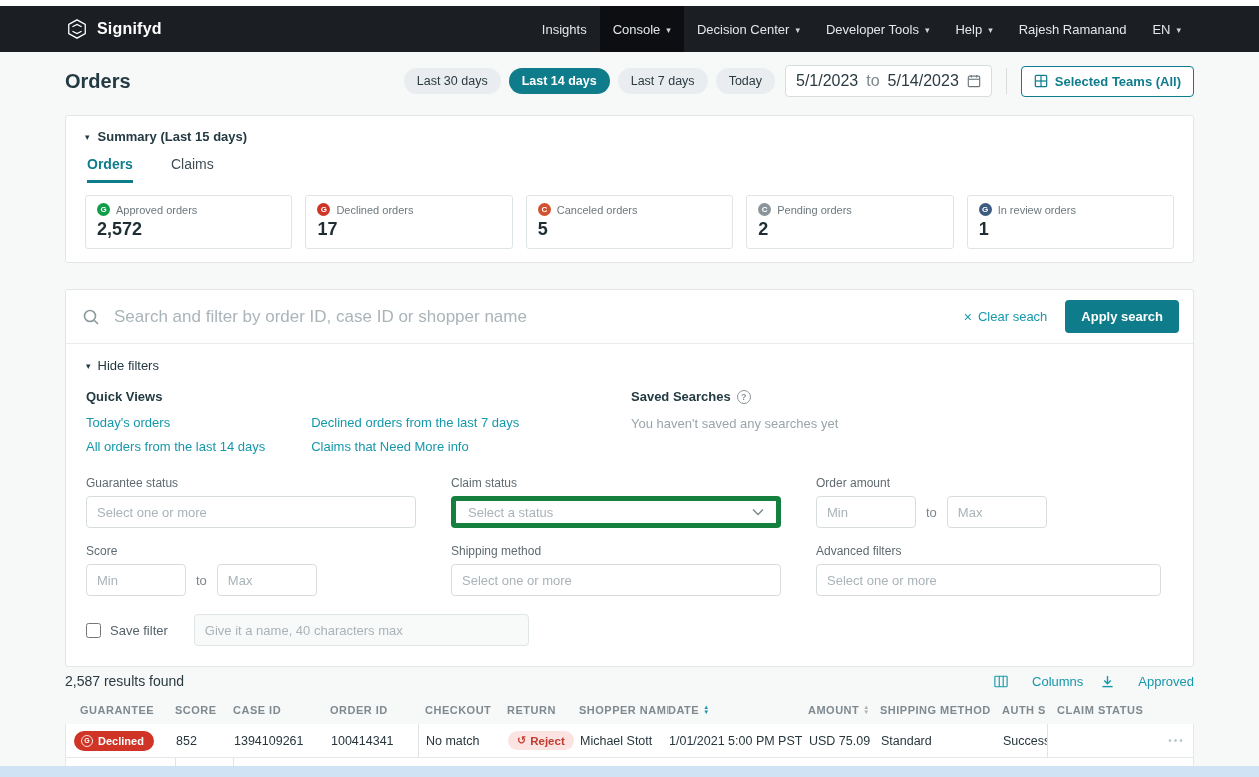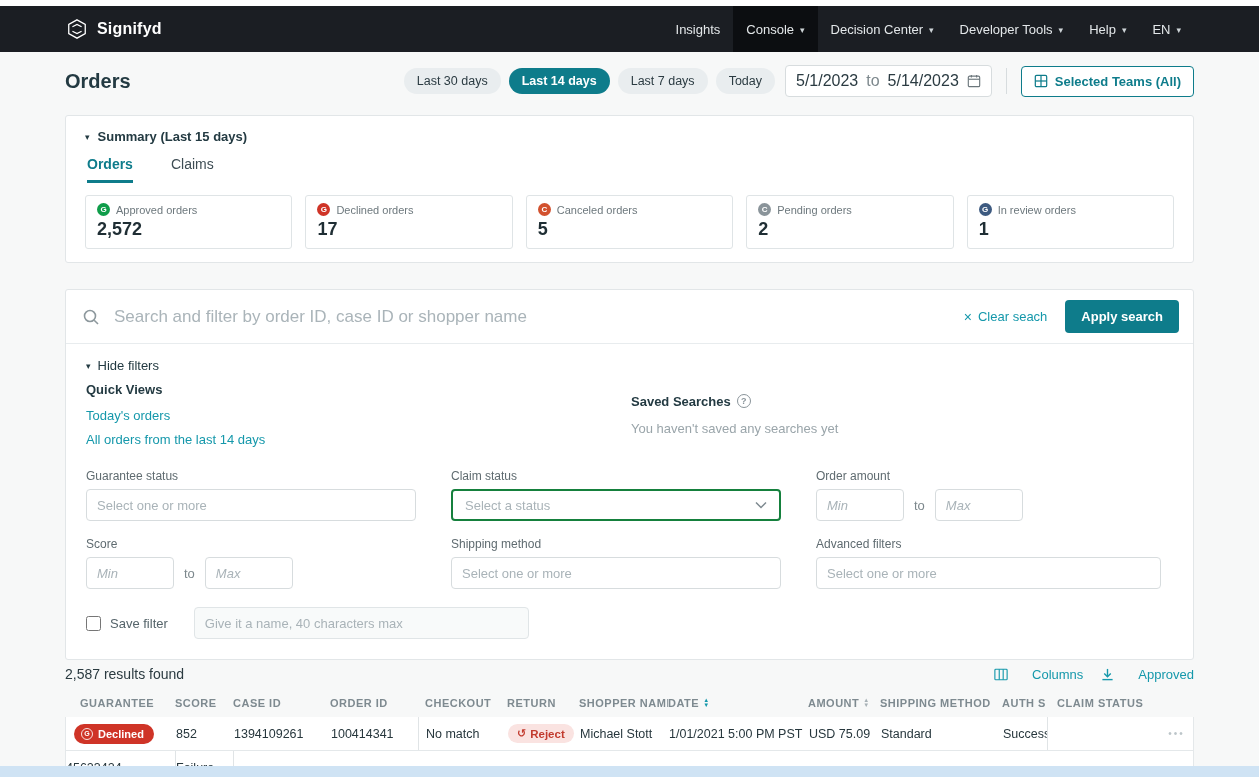--- a/index.html
+++ b/index.html
@@ -53,36 +53,36 @@
   .search-card { margin-top:26px; }
   .search-row { display:flex; align-items:center; padding:10px 14px 10px 16px; gap:12px; border-bottom:1px solid #e8ecee; }
   .search-input { flex:1; border:none; outline:none; font-size:17px; font-family:inherit; color:#2b3b42; background:transparent; }
   .search-input::placeholder { color:#aab4b9; }
   .clear-search { color:#1598ab; font-size:13px; display:flex; gap:6px; align-items:center; cursor:pointer; white-space:nowrap; margin-right:6px; }
   .clear-x { font-size:14px; line-height:1; }
   .apply-btn { background:#0e7c8b; color:#fff; border:none; border-radius:4px; padding:9px 16px; font-size:13px; font-weight:700; font-family:inherit; cursor:pointer; white-space:nowrap; }
 
   .filters-area { padding:14px 20px 20px; }
   .hide-filters { font-size:13px; color:#233a42; display:flex; gap:7px; align-items:center; cursor:pointer; }
-  .qv-row { display:flex; margin-top:9px;align-items:center; }
+  .qv-row { display:flex; margin-top:16px; }
   .quick-views { width:545px; }
   .block-title { font-size:13px; font-weight:700; color:#233a42; display:flex; align-items:center; gap:6px; }
   .qv-cols { display:flex; gap:46px; margin-top:11px; }
   .qv-col { display:flex; flex-direction:column; gap:9px; }
   .qv-link { color:#1598ab; font-size:13px; cursor:pointer; text-decoration:none; white-space:nowrap; }
   .info-icon { width:14px; height:14px; border:1px solid #8a949a; color:#8a949a; border-radius:50%; font-size:9px; display:flex; align-items:center; justify-content:center; cursor:pointer; }
   .ss-empty { color:#9aa5aa; font-size:13px; margin-top:12px; }
 
   .filter-grid { display:grid; grid-template-columns:330px 330px 345px; column-gap:35px; row-gap:16px; margin-top:22px; }
   .field-label { display:block; font-size:12px; color:#5f6b70; margin-bottom:6px; }
   .tinput { height:32px; border:1px solid #d7dcde; border-radius:4px; padding:0 10px; font-size:13px; font-family:inherit; color:#2b3b42; width:100%; background:#fff; outline:none; }
   .tinput::placeholder { color:#a9b3b8; }
-  .select { height:32px; border:2px solid #15803d; border-radius:4px; display:flex; align-items:center; justify-content:space-between; padding:0 12px; color:#a9b3b8; font-size:13px; cursor:pointer; background:#fff; }
+  .select { height:32px; border:5px solid #15803d; border-radius:4px; display:flex; align-items:center; justify-content:space-between; padding:0 12px; color:#a9b3b8; font-size:13px; cursor:pointer; background:#fff; }
   .minmax { display:flex; align-items:center; gap:10px; }
-  .minmax .tinput { width:88px;font-style:italic; }
+  .minmax .tinput { width:100px; }
   .to { color:#7d888d; font-size:13px; }
 
   .save-row { display:flex; align-items:center; margin-top:18px; }
   .save-check { display:flex; align-items:center; gap:9px; cursor:pointer; }
   .save-check input { width:15px; height:15px; margin:0; }
   .save-label { font-size:13px; color:#55646a; }
   .save-name { width:335px; margin-left:26px; background:#f8fafa; border-color:#e0e5e7; }
 
   
   .results-header { display:flex; align-items:center; margin-top:6px;justify-content:center; }
@@ -145,20 +145,23 @@
         <span>Decision Center</span>
         <span class="chev">▾</span>
       </a>
     <a class="nav-item">
         <span>Developer Tools</span>
         <span class="chev">▾</span>
       </a>
     <a class="nav-item">
         <span>Help</span>
         <span class="chev">▾</span>
+      </a>
+    <a class="nav-item">
+        <span>Rajesh Ramanand</span>
       </a>
     <a class="nav-item">
         <span>EN</span>
         <span class="chev">▾</span>
       </a>
   </nav>
 </header>
 
 <section class="page-header">
   <h1 class="page-title">Orders</h1>
@@ -262,20 +265,24 @@
         <span>Hide filters</span>
       </div>
 
       <div class="qv-row">
         <div class="quick-views">
           <div class="block-title">Quick Views</div>
           <div class="qv-cols">
             <div class="qv-col">
               <a class="qv-link">Today's orders</a>
               <a class="qv-link">All orders from the last 14 days</a>
+            </div>
+            <div class="qv-col">
+              <a class="qv-link">Declined orders from the last 7 days</a>
+              <a class="qv-link">Claims that Need More info</a>
             </div>
           </div>
         </div>
         <div class="saved-searches">
           <div class="block-title">
             <span>Saved Searches</span>
             <span class="info-icon">?</span>
           </div>
           <div class="ss-empty">You haven't saved any searches yet</div>
         </div>

